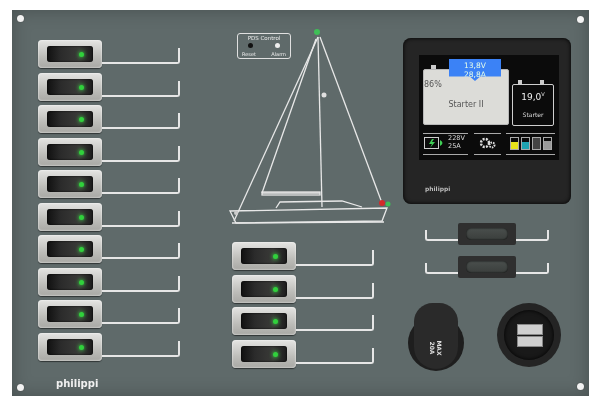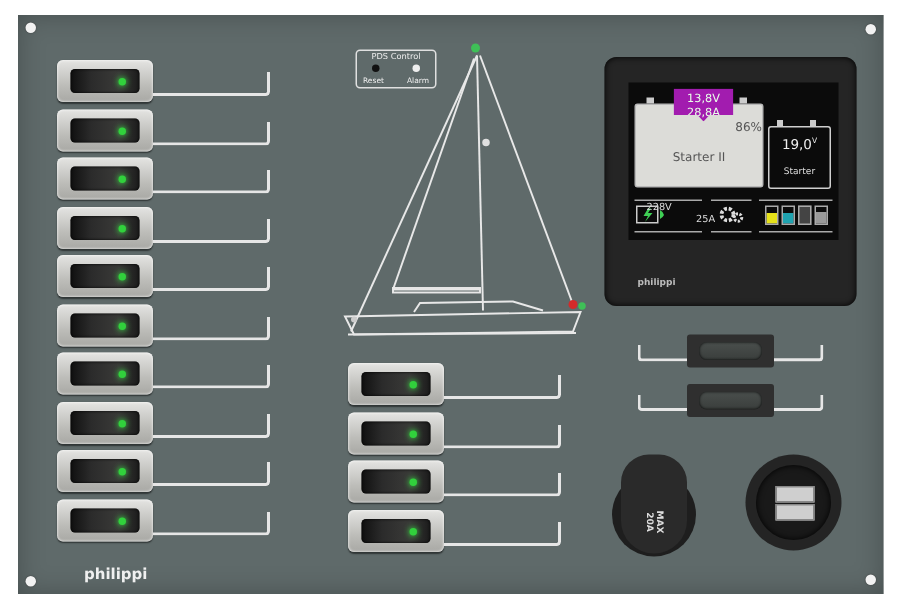--- a/index.html
+++ b/index.html
@@ -31,31 +31,31 @@
   .pds .b1 { position:absolute; left:10px; top:9px; width:5px; height:5px; border-radius:50%; background:#111; }
   .pds .b2 { position:absolute; right:10px; top:9px; width:5px; height:5px; border-radius:50%; background:#eee; }
   .pds .l1 { position:absolute; left:4px; bottom:1px; font-size:5px; color:#eee; }
   .pds .l2 { position:absolute; right:4px; bottom:1px; font-size:5px; color:#eee; }
   .display-bezel {
     position:absolute; left:403px; top:40px; width:168px; height:166px; border-radius:8px;
     background:#252525; box-shadow: inset 0 0 4px #000;
   }
   .screen { position:absolute; left:16px; top:17px; width:140px; height:105px; background:#0b0b0b; }
   .svc { position:absolute; left:4px; top:14px; width:84px; height:54px; background:#dcdcd8; border:1.5px solid #b8b8b8; border-radius:2px; }
-  .svc .pct { position:absolute; top:10px; left:0; right:0; text-align:right; font-size:8px; color:#555; }
+  .svc .pct { position:absolute; top:10px; left:0; right:0; text-align:left; font-size:8px; color:#555; }
   .svc .nm { position:absolute; top:30px; left:0; right:0; text-align:center; font-size:8px; color:#555; }
-  .badge { position:absolute; left:30px; top:4px; width:40px; height:22px; background:#a21caf; color:#e8ffe8; font-size:7.5px; line-height:9px; text-align:center; padding-top:2px; box-sizing:border-box; clip-path: polygon(0 0,100% 0,100% 80%,60% 80%,50% 100%,40% 80%,0 80%); }
+  .badge { position:absolute; left:30px; top:4px; width:52px; height:22px; background:#3b82f6; color:#e8ffe8; font-size:7.5px; line-height:9px; text-align:center; padding-top:2px; box-sizing:border-box; clip-path: polygon(0 0,100% 0,100% 80%,60% 80%,50% 100%,40% 80%,0 80%); }
   .st { position:absolute; left:93px; top:29px; width:40px; height:40px; border:1.5px solid #cfcfcf; border-radius:2px; }
   .st .v { position:absolute; top:6px; left:0; right:0; text-align:center; font-size:9px; color:#eee; }
   .st .n { position:absolute; top:26px; left:0; right:0; text-align:center; font-size:6px; color:#ddd; }
   .tab { position:absolute; top:6px; width:5px; height:4px; background:#ccc; }
   .bar { position:absolute; border-top:1.2px solid #aaa; border-bottom:1.2px solid #aaa; }
   .chg { position:absolute; left:4px; top:78px; width:45px; height:19px; }
-  .chg .v1 { position:absolute; left:8px; top:1px; font-size:6.5px; color:#ddd; }
-  .chg .v2 { position:absolute; left:25px; top:9px; font-size:6.5px; color:#ddd;margin-left:16px; }
+  .chg .v1 { position:absolute; left:25px; top:1px; font-size:6.5px; color:#ddd; }
+  .chg .v2 { position:absolute; left:25px; top:9px; font-size:6.5px; color:#ddd; }
   .cells .c { position:absolute; top:82px; width:7px; height:11px; border:1px solid #aaa; }
   .phil-small { position:absolute; left:22px; bottom:12px; font-size:6px; color:#bbb; font-weight:bold; }
   .pbtn {
     position:absolute; width:58px; height:22px; border-radius:2px; background:#2f2f2f;
   }
   .pbtn .in { position:absolute; left:8px; top:5px; width:42px; height:12px; border-radius:5px; background:linear-gradient(#4a4f4d,#3a3e3c); box-shadow: inset 0 0 2px #000; }
   .socket { position:absolute; border-radius:50%; background:#1e1e1e; }
   .cig { left:408px; top:315px; width:56px; height:56px; }
   .cig .cap { position:absolute; left:6px; top:-12px; width:44px; height:66px; border-radius:22px 22px 26px 26px; background:#2a2a2a; }
   .cig .txt { position:absolute; left:16px; top:26px; width:24px; text-align:center; font-size:6px; line-height:7px; color:#ddd; font-weight:bold; transform:rotate(90deg); }

